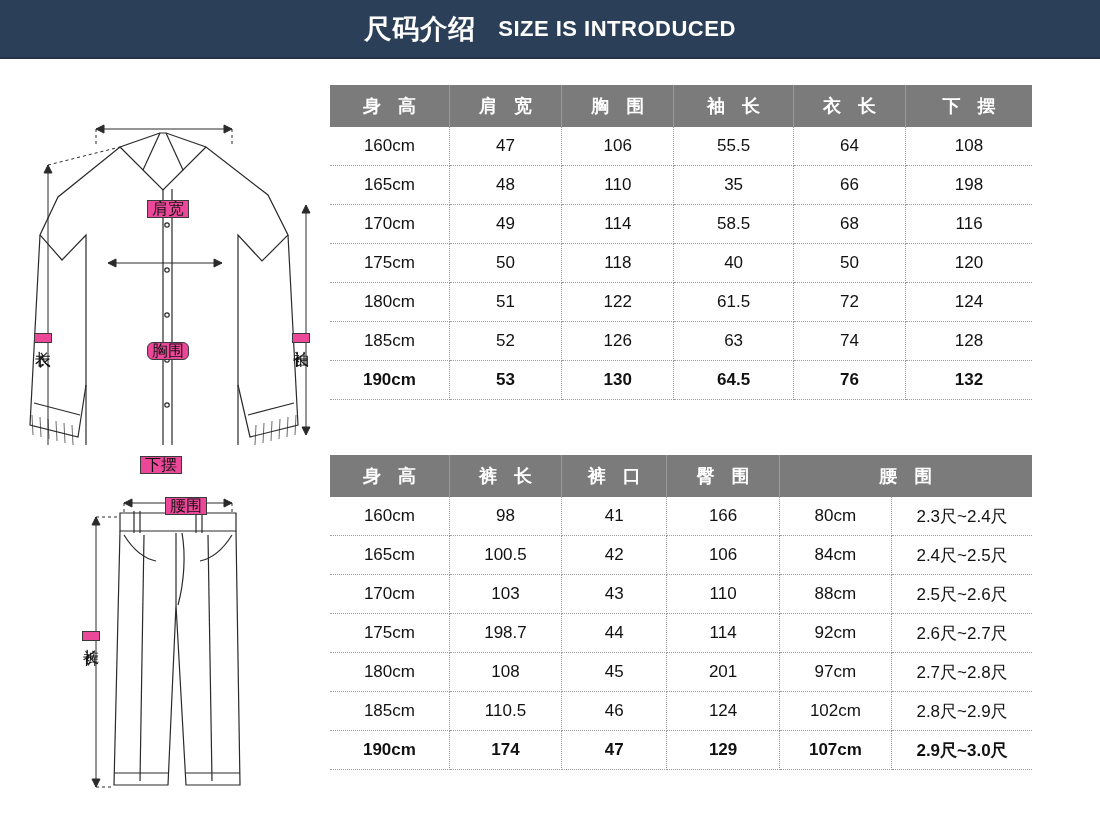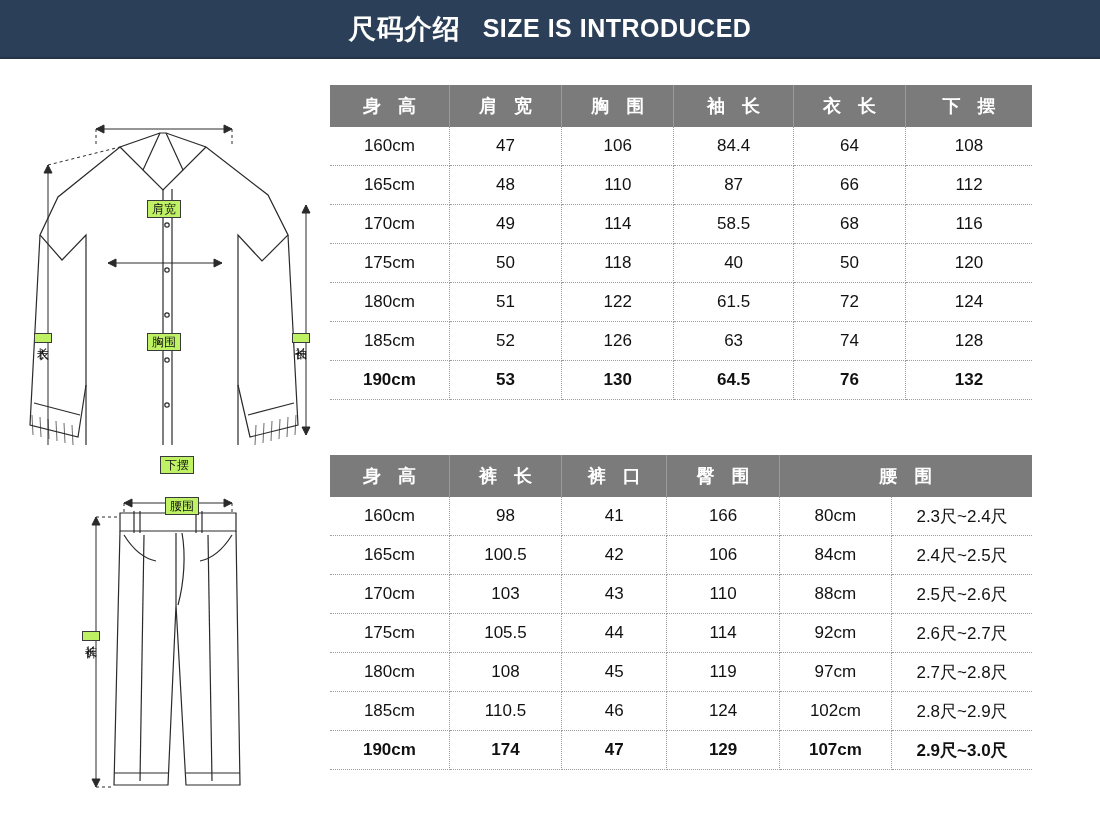--- a/index.html
+++ b/index.html
@@ -28,21 +28,21 @@
     border-bottom: 2px solid #233449;
   }
   .header .title-cn {
     color: #ffffff;
     font-size: 27px;
     font-weight: bold;
     letter-spacing: 1px;
   }
   .header .title-en {
     color: #ffffff;
-    font-size: 25px;
+    font-size: 22px;
     font-weight: bold;
     letter-spacing: 0.5px;
   }
 
   
   .section {
     position: relative;
     display: flex;
   }
   .fig-col {
@@ -91,23 +91,23 @@
 
   
   .fig {
     position: relative;
     width: 330px;
   }
   .fig svg { display: block; }
 
   .lbl {
     position: absolute;
-    background: #bef264;
+    background: #ec4899;
     border: 1px solid #3a3a3a;
-    font-size: 12px;
+    font-size: 16px;
     color: #111111;
     padding: 1px 4px;
     line-height: 14px;
     white-space: nowrap;
   }
   .lbl.vert {
     writing-mode: vertical-rl;
     text-orientation: upright;
     padding: 4px 1px;
     letter-spacing: 0px;
@@ -201,22 +201,22 @@
           <line x1="48" y1="80" x2="120" y2="62" stroke-dasharray="3 3"></line>
           <line x1="48" y1="392" x2="86" y2="392" stroke-dasharray="3 3"></line>
 
           <line x1="306" y1="120" x2="306" y2="350"></line>
           <polygon points="306,120 302,128 310,128"></polygon>
           <polygon points="306,350 302,342 310,342"></polygon>
         </g>
       </svg>
 
       <div class="lbl" style="left:147px; top:115px;">肩宽</div>
-      <div class="lbl" style="left:147px; top:248px;">胸围</div>
-      <div class="lbl" style="left:140px; top:371px;margin-left:20px;">下摆</div>
+      <div class="lbl" style="left:147px; top:257px;border-radius:6px;">胸围</div>
+      <div class="lbl" style="left:140px; top:371px;">下摆</div>
       <div class="lbl vert" style="left:34px; top:248px;">衣长</div>
       <div class="lbl vert" style="left:292px; top:248px;">袖长</div>
     </div>
   </div>
 
   <div class="table-col">
     <table class="size-table">
       <colgroup>
         <col style="width:17%">
           <col style="width:16%">
@@ -233,31 +233,31 @@
           <th>袖 长</th>
           <th>衣 长</th>
           <th>下 摆</th>
         </tr>
       </thead>
       <tbody>
         <tr>
           <td>160cm</td>
           <td>47</td>
           <td>106</td>
-          <td>84.4</td>
+          <td>55.5</td>
           <td>64</td>
           <td>108</td>
         </tr>
         <tr>
           <td>165cm</td>
           <td>48</td>
           <td>110</td>
-          <td>87</td>
+          <td>35</td>
           <td>66</td>
-          <td>112</td>
+          <td>198</td>
         </tr>
         <tr>
           <td>170cm</td>
           <td>49</td>
           <td>114</td>
           <td>58.5</td>
           <td>68</td>
           <td>116</td>
         </tr>
         <tr>
@@ -386,31 +386,31 @@
         <tr>
           <td>170cm</td>
           <td>103</td>
           <td>43</td>
           <td>110</td>
           <td>88cm</td>
           <td>2.5尺~2.6尺</td>
         </tr>
         <tr>
           <td>175cm</td>
-          <td>105.5</td>
+          <td>198.7</td>
           <td>44</td>
           <td>114</td>
           <td>92cm</td>
           <td>2.6尺~2.7尺</td>
         </tr>
         <tr>
           <td>180cm</td>
           <td>108</td>
           <td>45</td>
-          <td>119</td>
+          <td>201</td>
           <td>97cm</td>
           <td>2.7尺~2.8尺</td>
         </tr>
         <tr>
           <td>185cm</td>
           <td>110.5</td>
           <td>46</td>
           <td>124</td>
           <td>102cm</td>
           <td>2.8尺~2.9尺</td>

